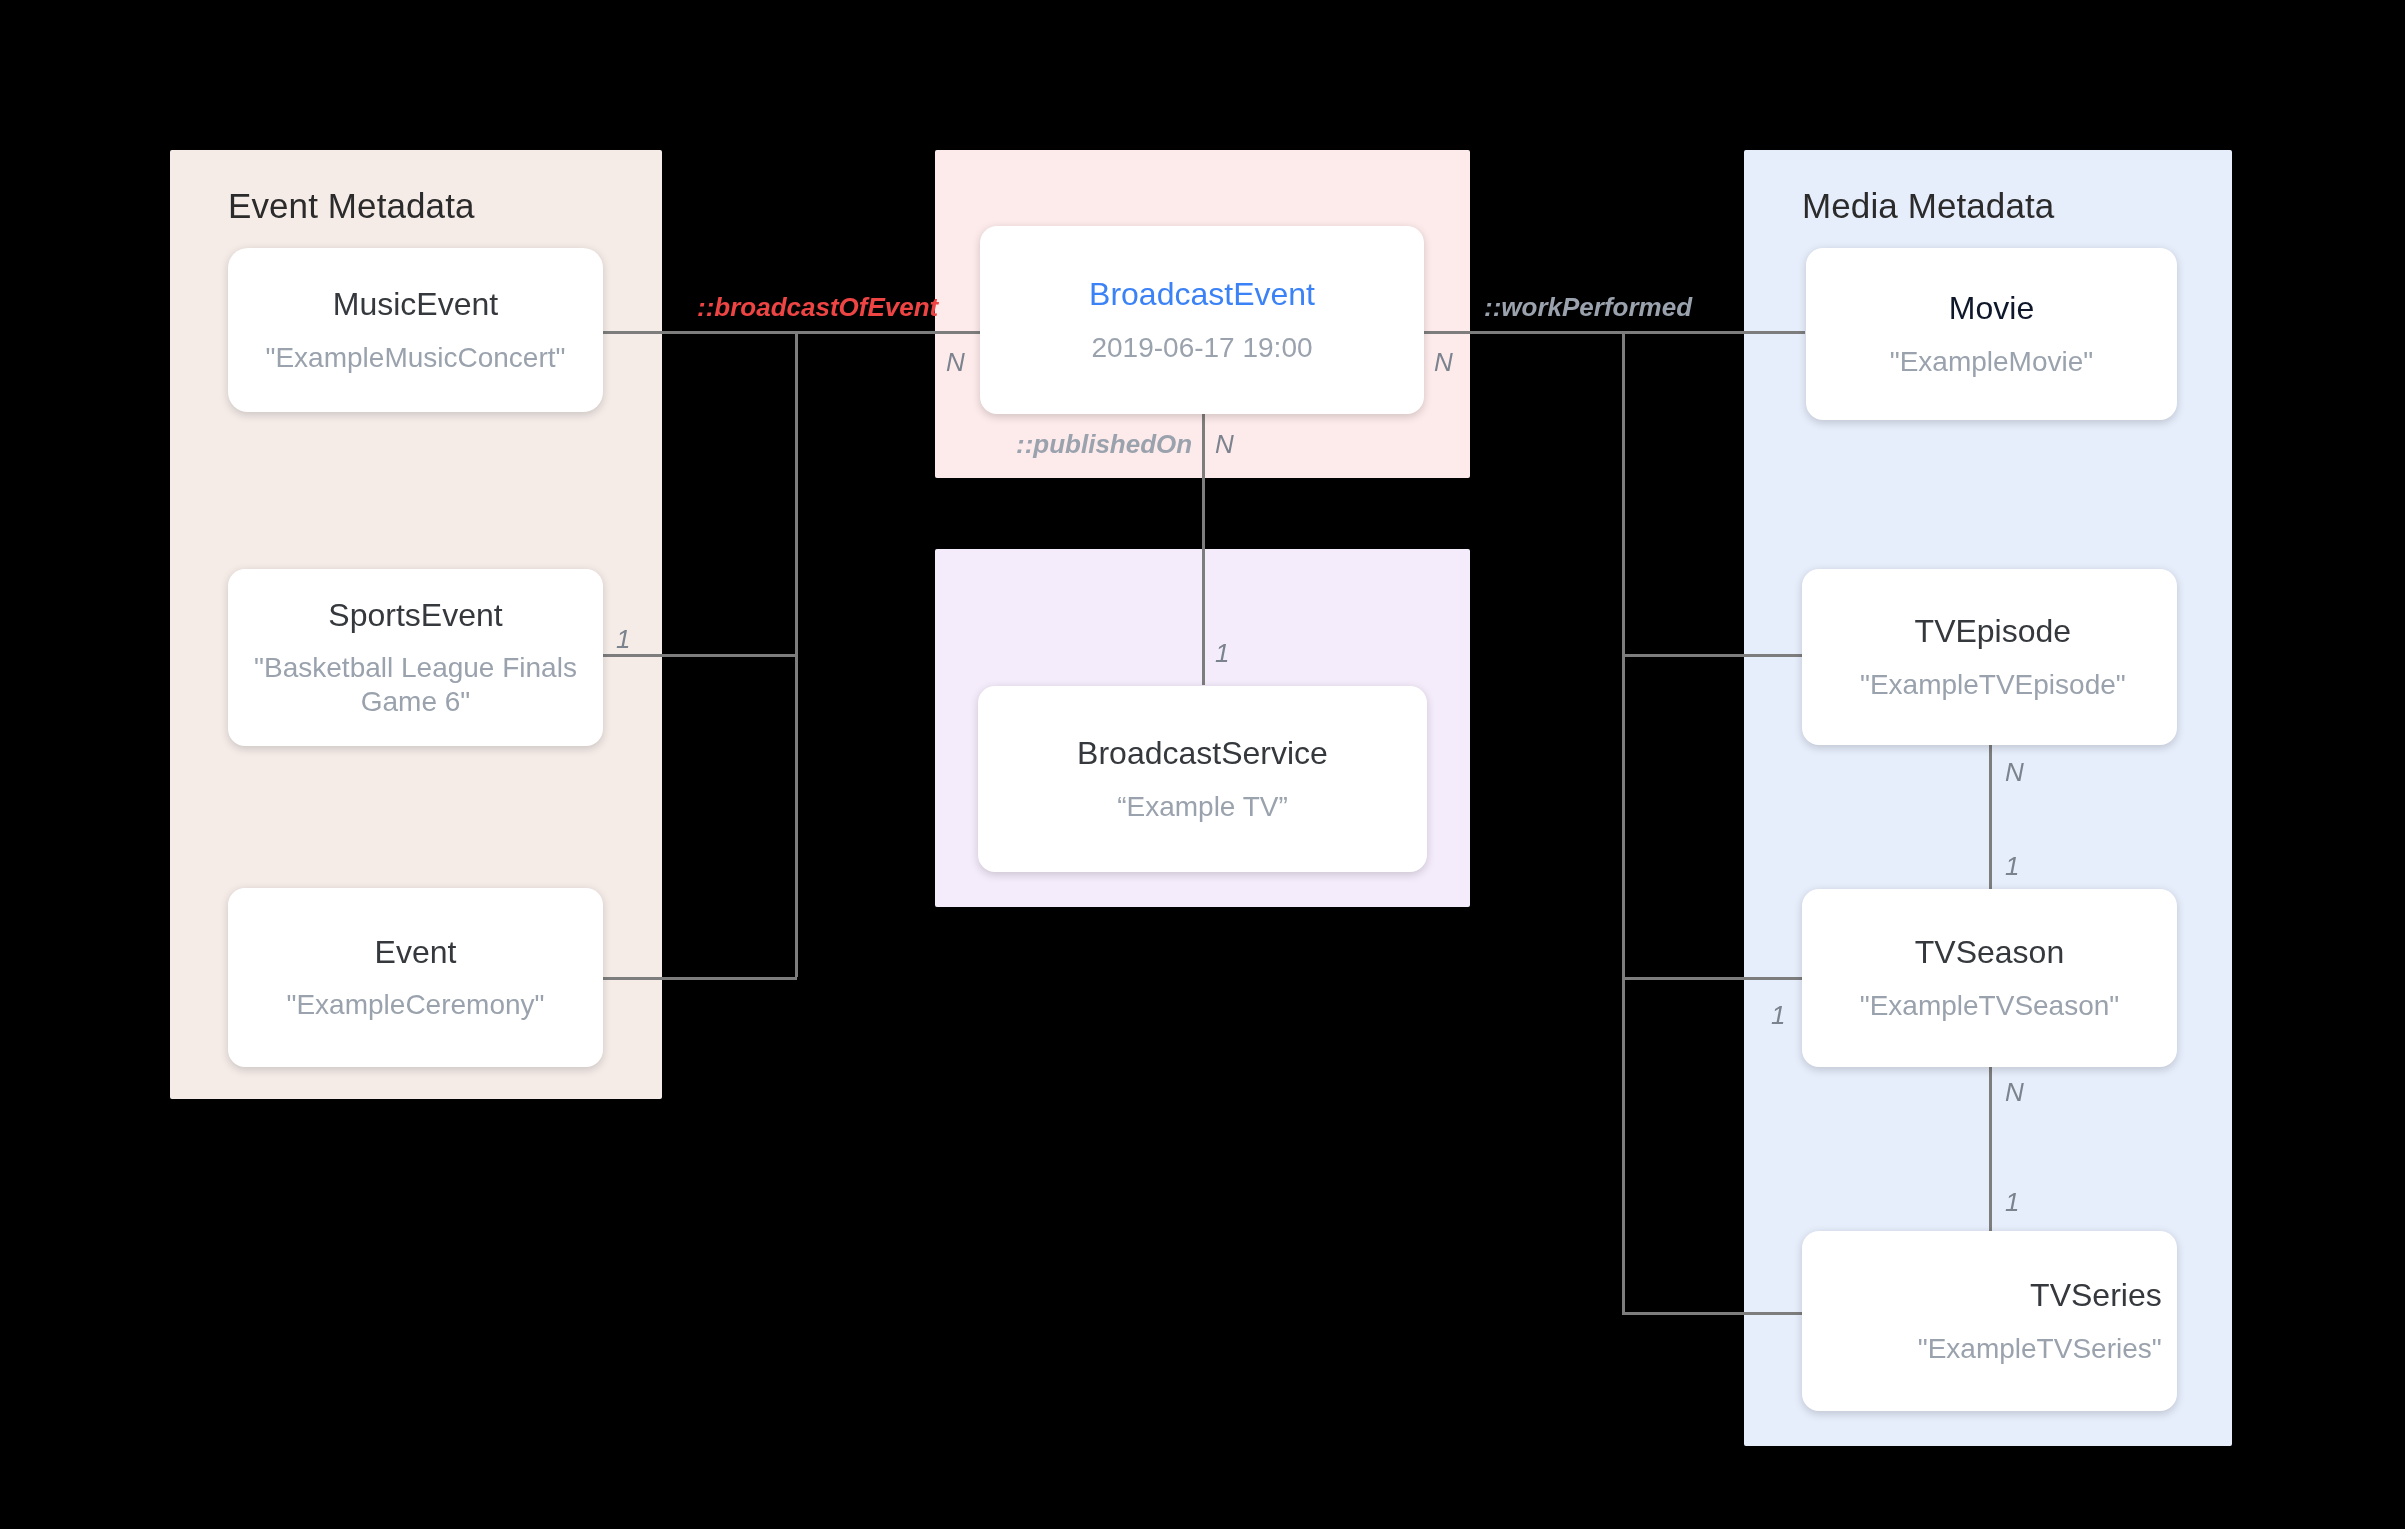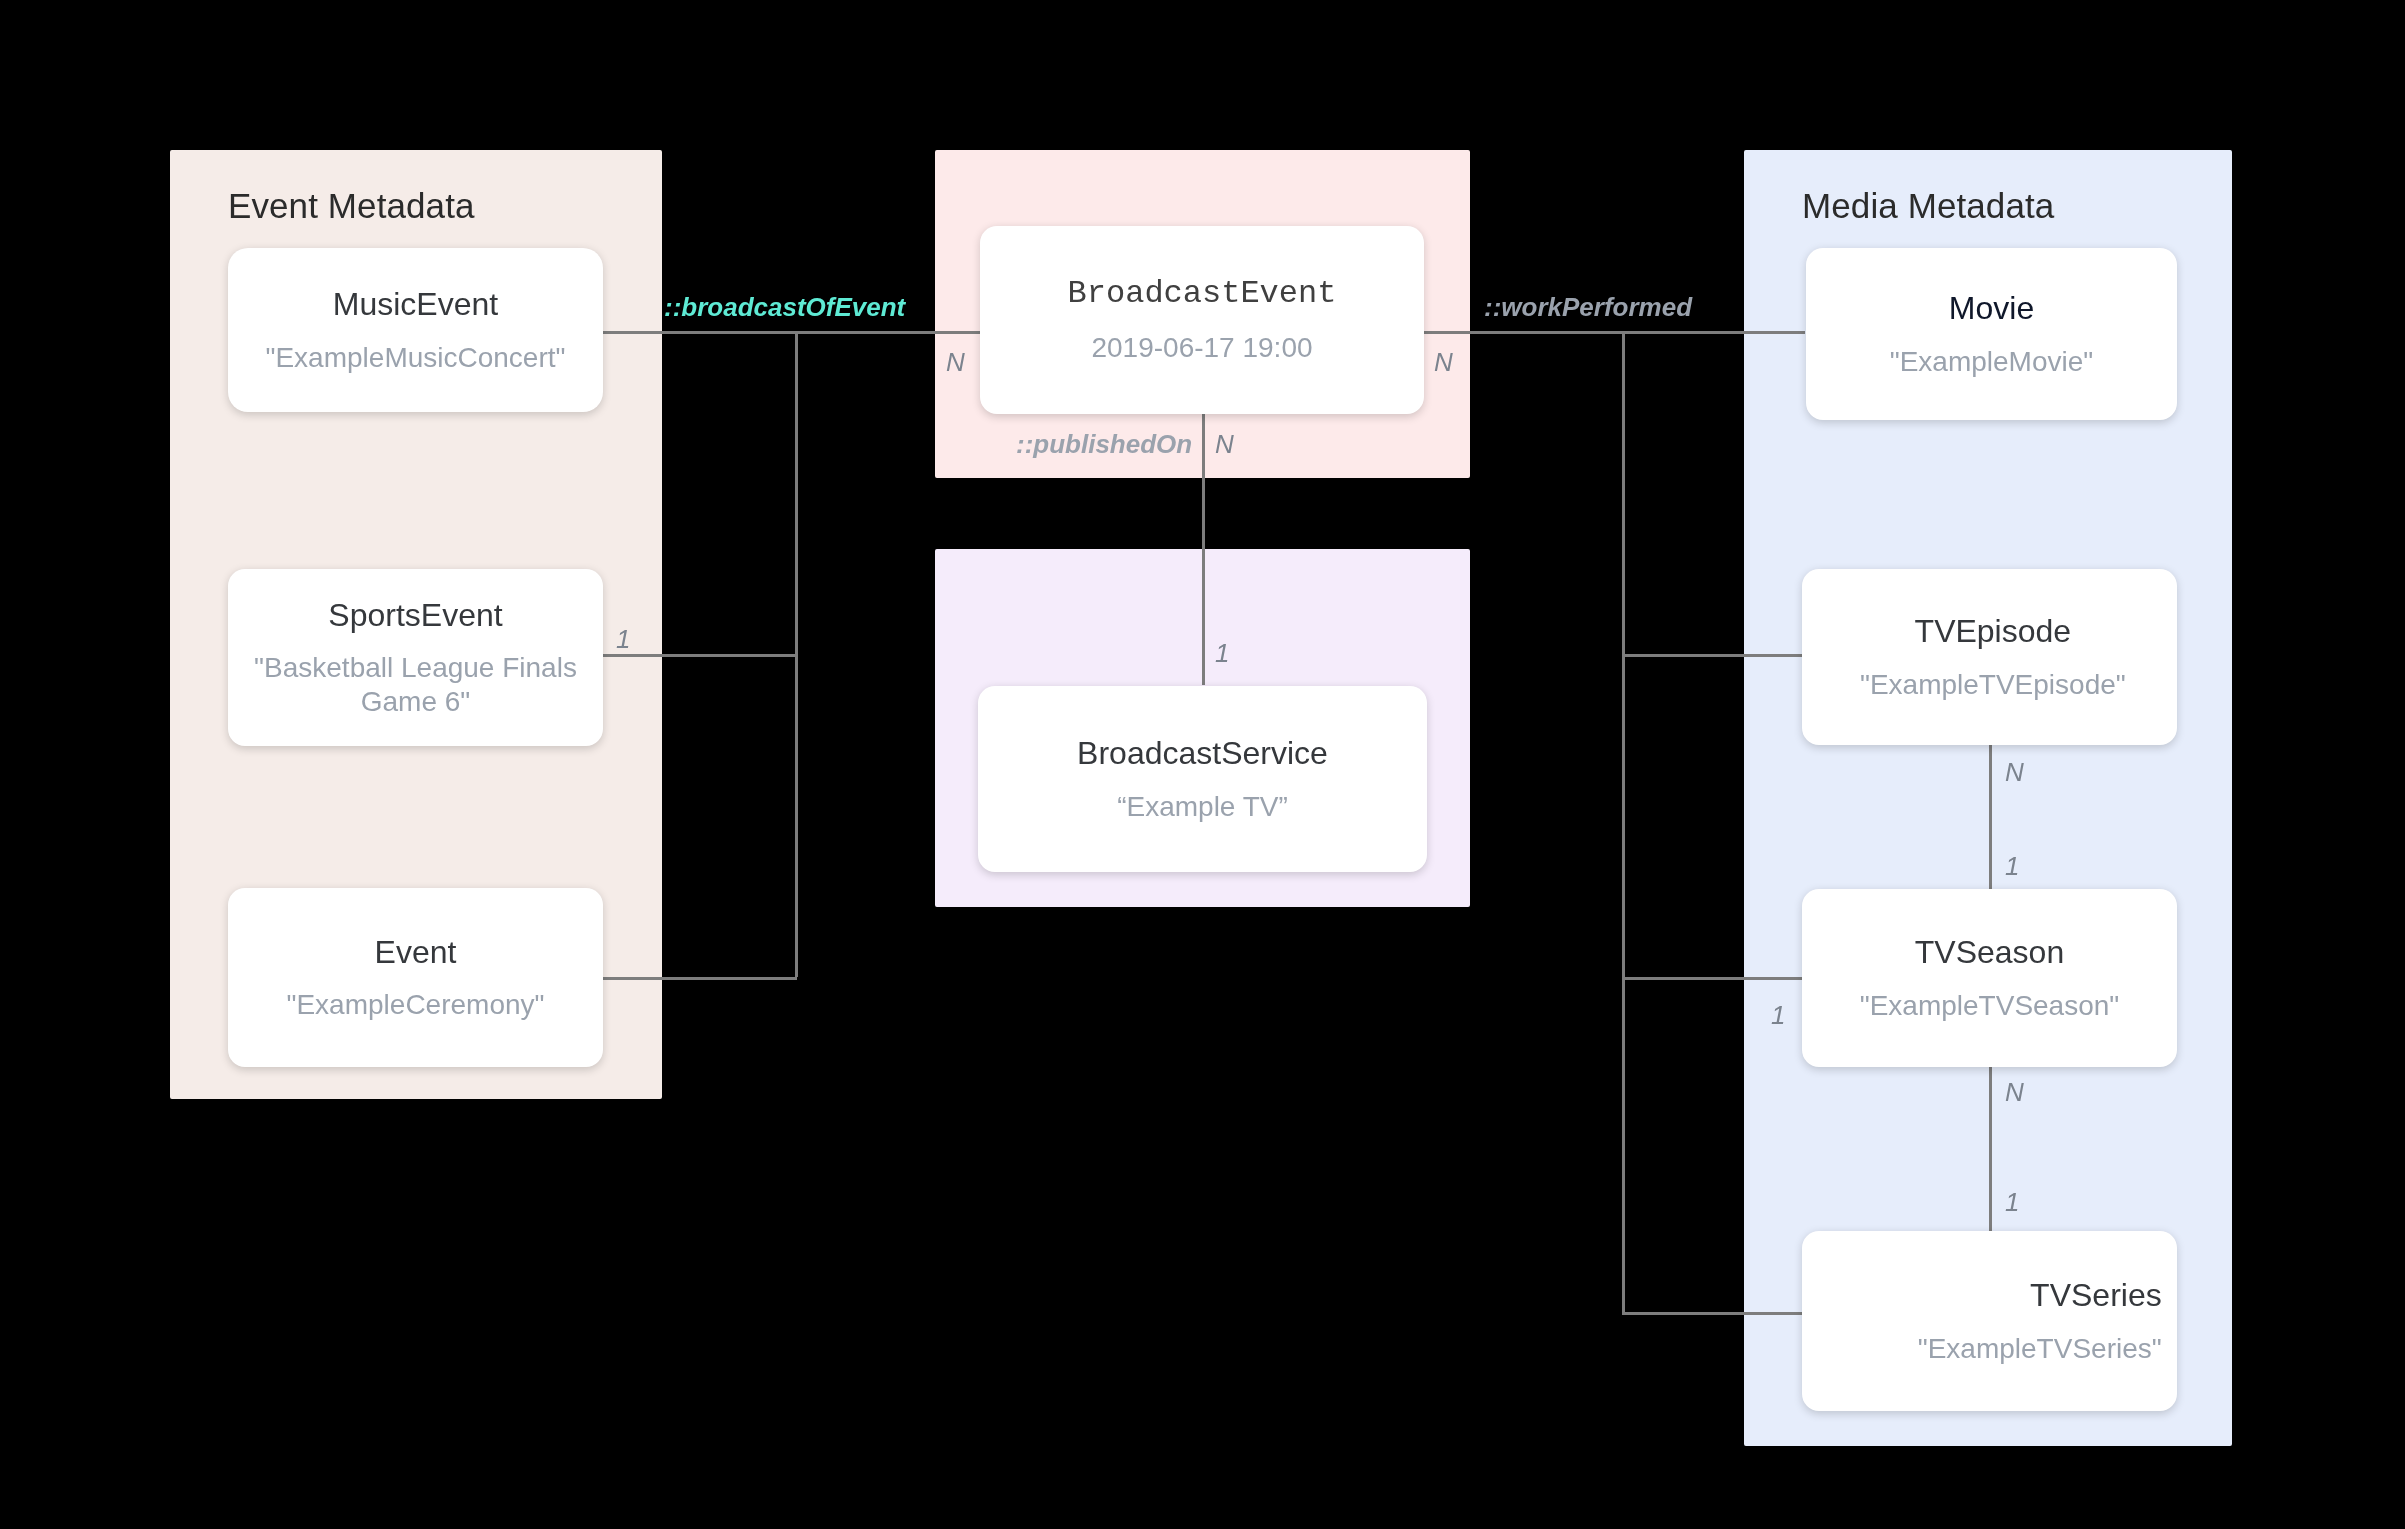--- a/index.html
+++ b/index.html
@@ -55,21 +55,21 @@
     </div>
     <div class="node" style="left: 228px; top: 541px; width: 375px; height: 177px; background: rgb(255, 255, 255);">
       <div class="node-title" style="color: rgb(53, 56, 60);">SportsEvent</div>
       <div class="node-sub" style="color: rgb(154, 162, 173);">"Basketball League Finals Game 6"</div>
     </div>
     <div class="node" style="left: 228px; top: 860px; width: 375px; height: 179px; background: rgb(255, 255, 255);">
       <div class="node-title" style="color: rgb(53, 56, 60);">Event</div>
       <div class="node-sub" style="color: rgb(154, 162, 173);">"ExampleCeremony"</div>
     </div>
     <div class="node" style="left: 980px; top: 198px; width: 444px; height: 188px; background: rgb(255, 255, 255);">
-      <div class="node-title" style="color: #404040; font-family: Liberation Mono, monospace;">BroadcastEvent</div>
+      <div class="node-title" style="color: #3b82f6;">BroadcastEvent</div>
       <div class="node-sub" style="color: rgb(154, 162, 173);">2019-06-17 19:00</div>
     </div>
     <div class="node" style="left: 978px; top: 658px; width: 449px; height: 186px; background: rgb(255, 255, 255);">
       <div class="node-title" style="color: rgb(53, 56, 60);">BroadcastService</div>
       <div class="node-sub" style="color: rgb(154, 162, 173);">“Example TV”</div>
     </div>
     <div class="node" style="left: 1806px; top: 220px; width: 371px; height: 172px; background: rgb(255, 255, 255);">
       <div class="node-title" style="color: #0f172a;">Movie</div>
       <div class="node-sub" style="color: rgb(154, 162, 173);">"ExampleMovie"</div>
     </div>
@@ -78,21 +78,21 @@
       <div class="node-sub" style="color: rgb(154, 162, 173);">"ExampleTVEpisode"</div>
     </div>
     <div class="node" style="left: 1802px; top: 861px; width: 375px; height: 178px; background: rgb(255, 255, 255);">
       <div class="node-title" style="color: rgb(53, 56, 60);">TVSeason</div>
       <div class="node-sub" style="color: rgb(154, 162, 173);">"ExampleTVSeason"</div>
     </div>
     <div class="node" style="left: 1802px; top: 1203px; width: 375px; height: 180px; background: rgb(255, 255, 255); align-items: flex-end;">
       <div class="node-title" style="color: rgb(53, 56, 60);">TVSeries</div>
       <div class="node-sub" style="color: rgb(154, 162, 173);">"ExampleTVSeries"</div>
     </div>
-    <div class="rel-label" style="left: 664px; top: 264px; color: #5eead4;">::broadcastOfEvent</div>
+    <div class="rel-label" style="left: 697px; top: 264px; color: #ef4444;">::broadcastOfEvent</div>
     <div class="rel-label" style="left: 1484px; top: 264px; color: rgb(154, 162, 173);">::workPerformed</div>
     <div class="rel-label" style="left: 1016px; top: 401px; color: rgb(154, 162, 173);">::publishedOn</div>
     <div class="card-label" style="left: 946px; top: 319px; color: rgb(123, 131, 142);">N</div>
     <div class="card-label" style="left: 1434px; top: 319px; color: rgb(123, 131, 142);">N</div>
     <div class="card-label" style="left: 616px; top: 596px; color: rgb(123, 131, 142);">1</div>
     <div class="card-label" style="left: 1215px; top: 401px; color: rgb(123, 131, 142);">N</div>
     <div class="card-label" style="left: 1215px; top: 610px; color: rgb(123, 131, 142);">1</div>
     <div class="card-label" style="left: 2005px; top: 729px; color: rgb(123, 131, 142);">N</div>
     <div class="card-label" style="left: 2005px; top: 823px; color: rgb(123, 131, 142);">1</div>
     <div class="card-label" style="left: 1771px; top: 972px; color: rgb(123, 131, 142);">1</div>

